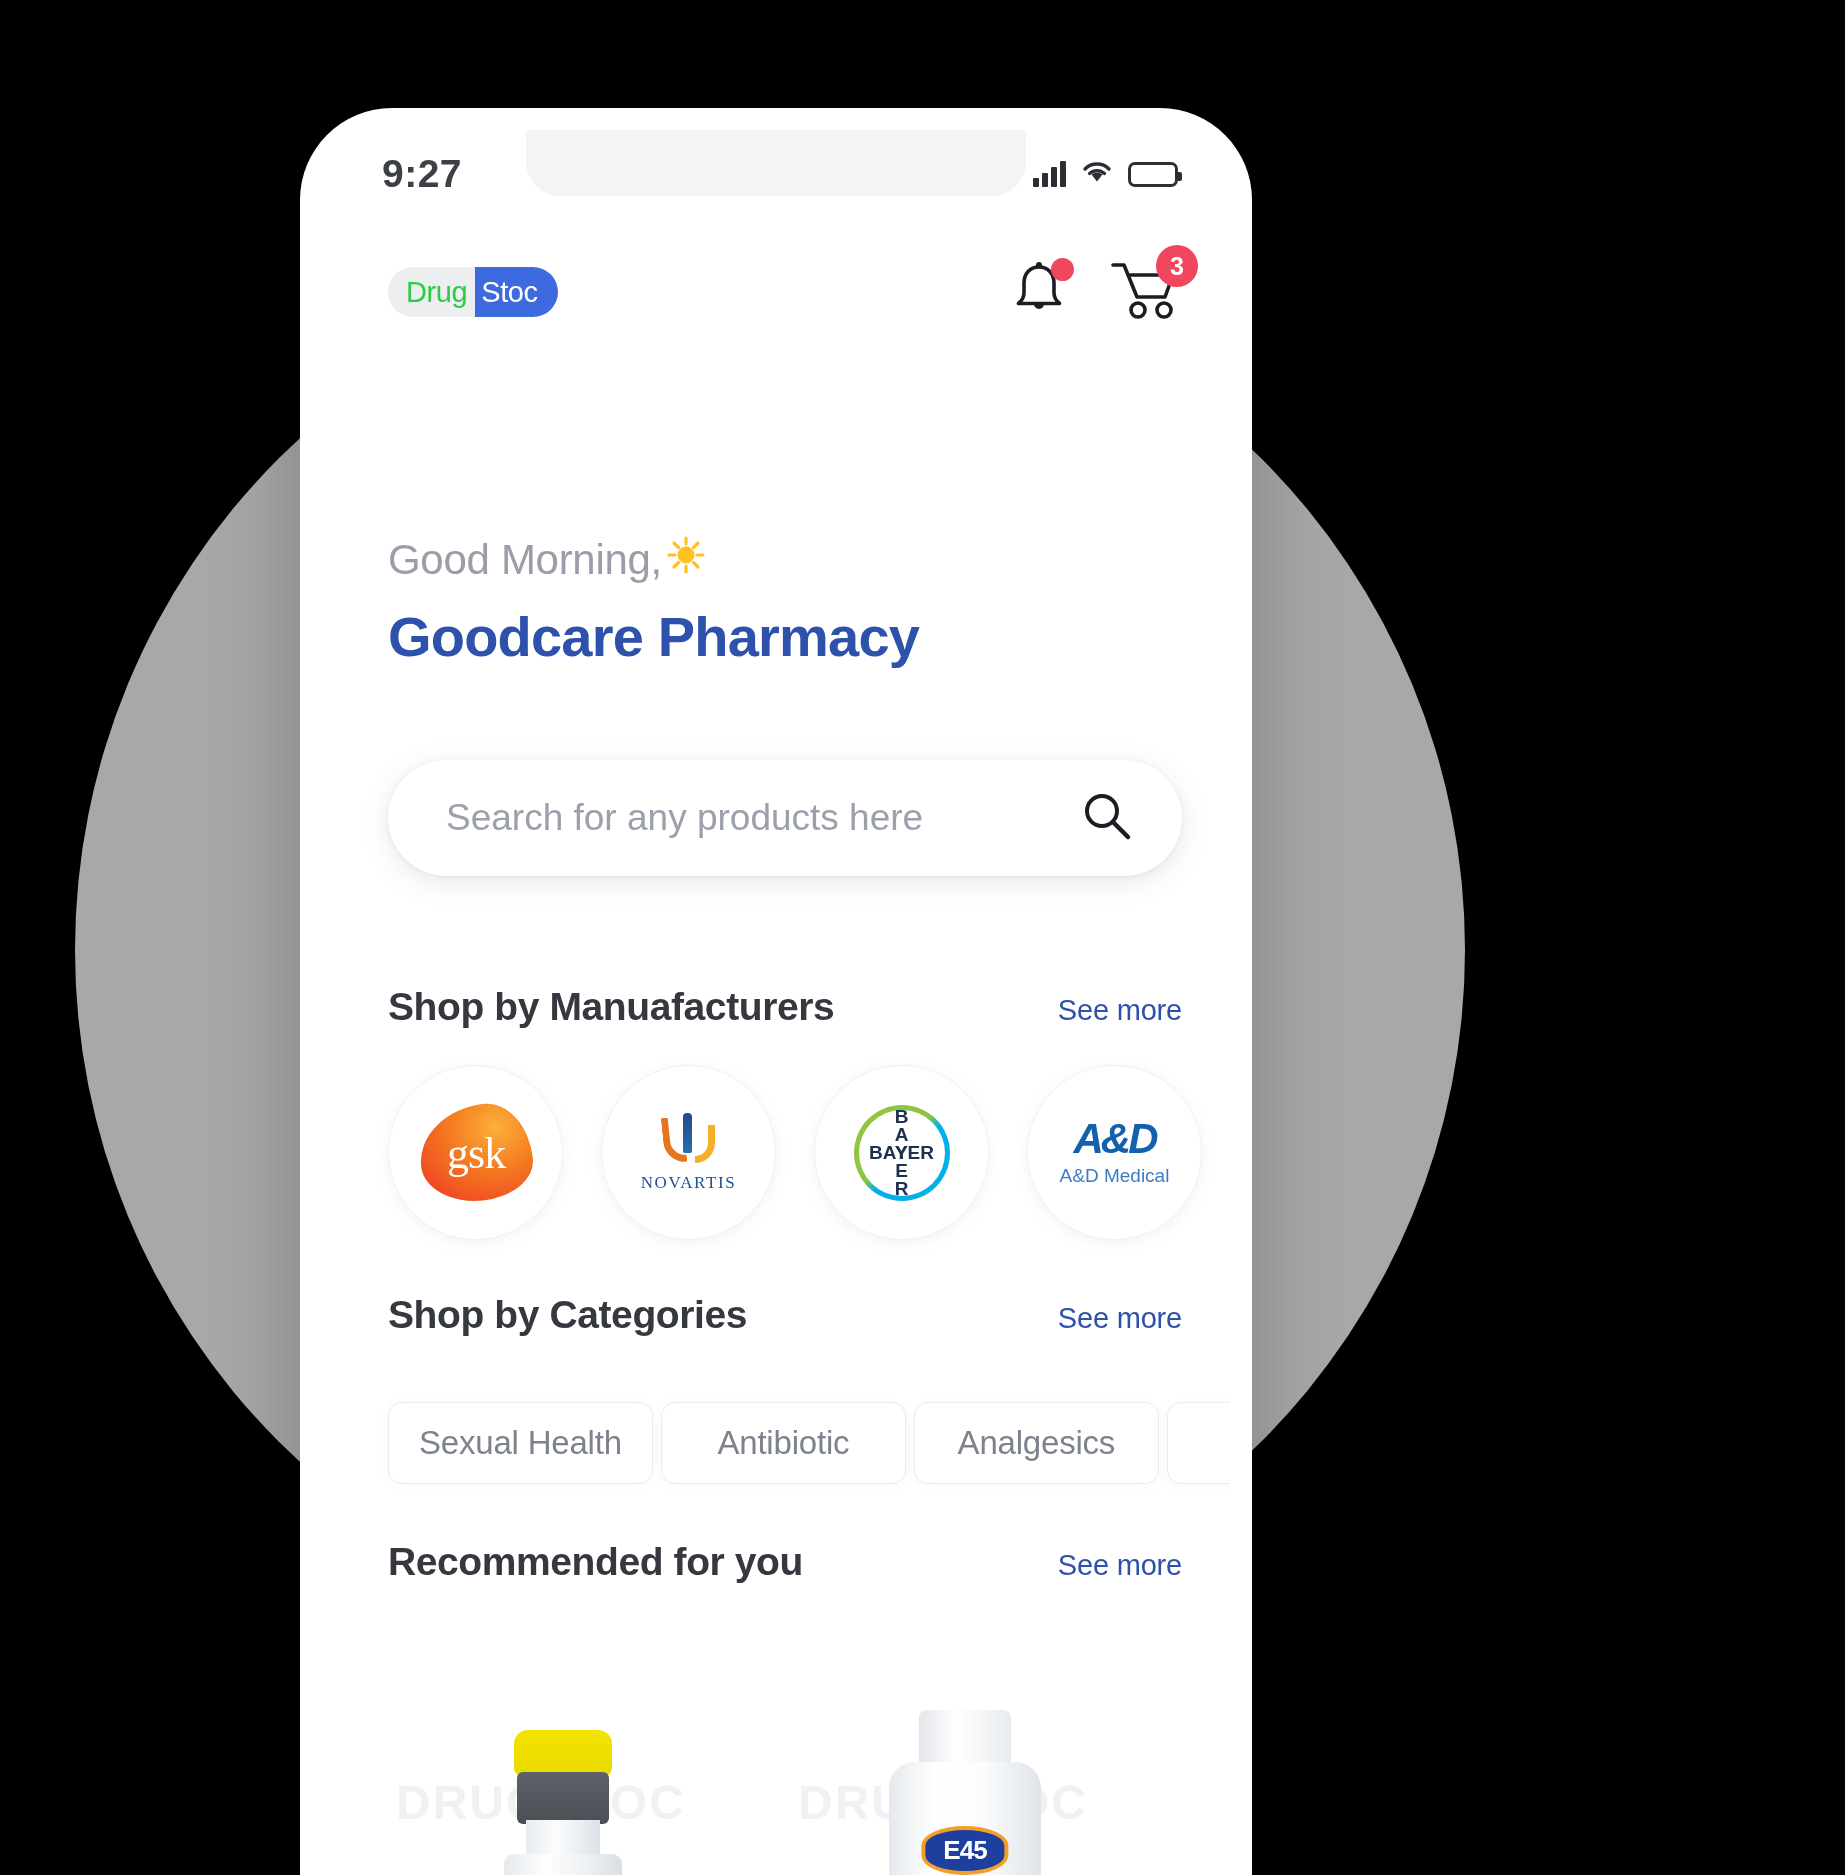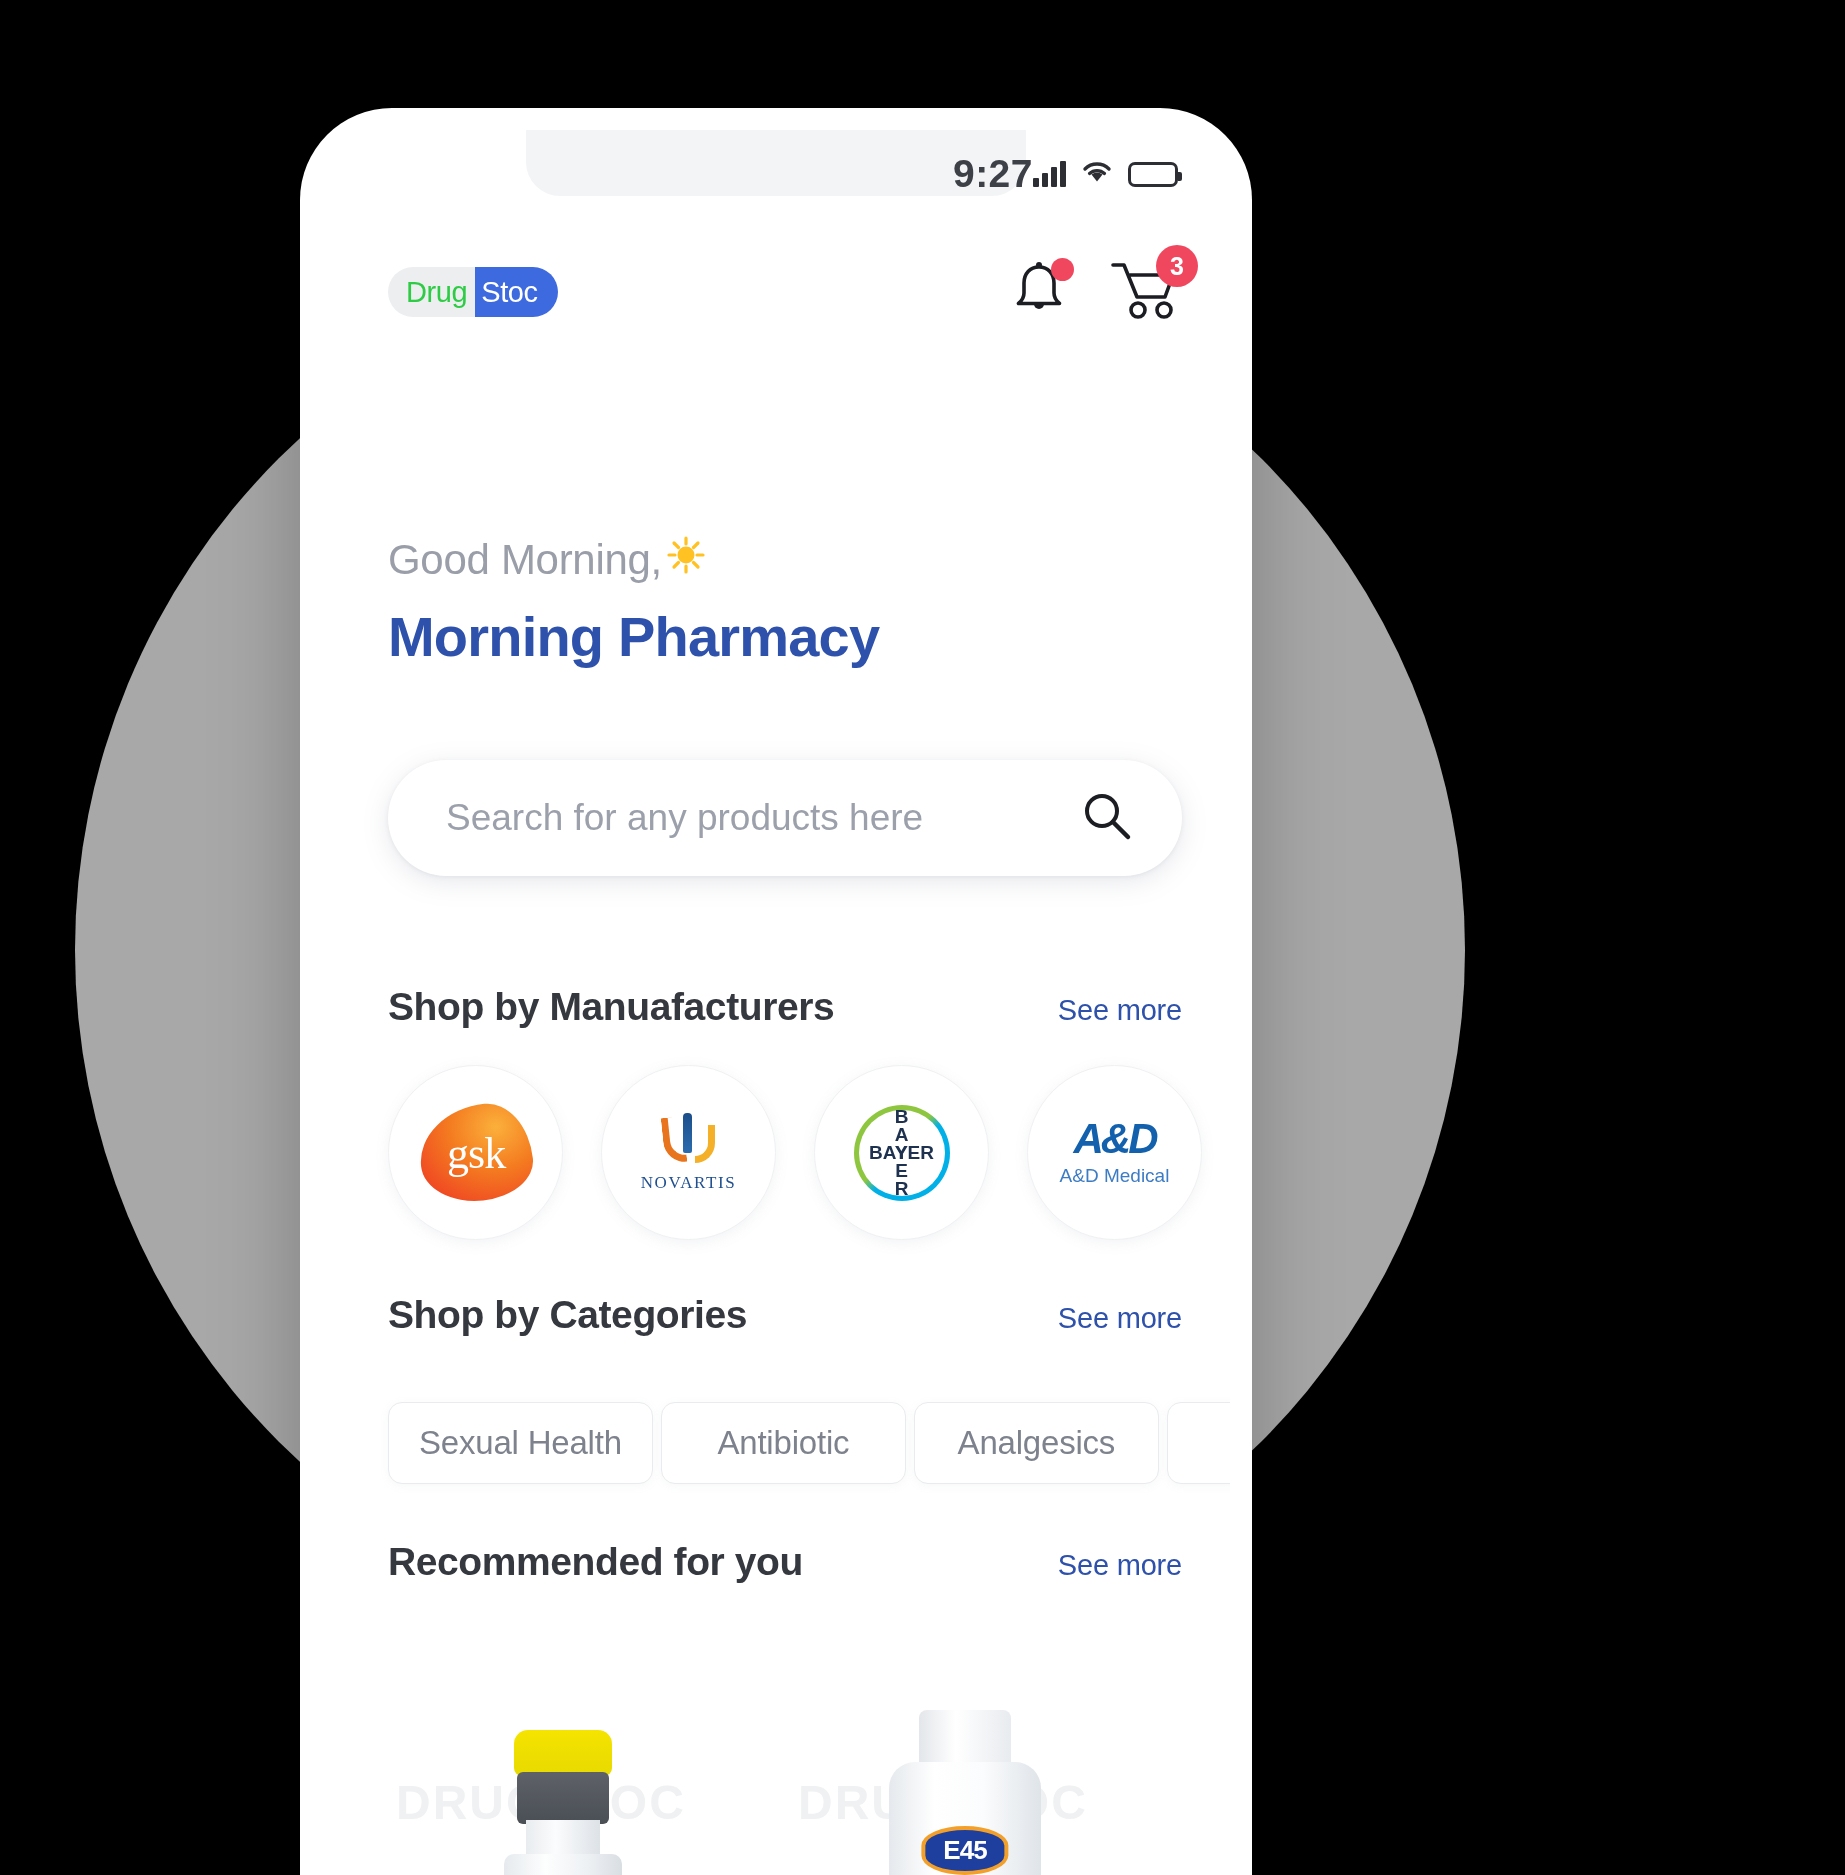--- a/index.html
+++ b/index.html
@@ -66,22 +66,23 @@
 
   
   #status-bar {
     position: absolute;
     top: 0;
     left: 0;
     right: 0;
     height: 88px;
     display: flex;
     align-items: center;
-    justify-content: flex-end;
+    justify-content: space-between;
     padding: 0 52px 0 60px;
+    gap: 10px;
   }
   #status-time {
     font-size: 39px;
     font-weight: bold;
     color: #3e4047;
     letter-spacing: 0.5px;
   }
   #status-icons {
     display: flex;
     align-items: center;
@@ -535,21 +536,21 @@
               <line x1="3" y1="20" x2="9" y2="20"></line>
               <line x1="31" y1="20" x2="37" y2="20"></line>
               <line x1="8" y1="8" x2="12.5" y2="12.5"></line>
               <line x1="27.5" y1="27.5" x2="32" y2="32"></line>
               <line x1="8" y1="32" x2="12.5" y2="27.5"></line>
               <line x1="27.5" y1="12.5" x2="32" y2="8"></line>
             </g>
           </svg>
         </span>
       </div>
-      <div id="pharmacy-name">Morning Pharmacy</div>
+      <div id="pharmacy-name">Goodcare Pharmacy</div>
     </div>
 
     <div id="search-bar">
       <input id="search-input" type="text" placeholder="Search for any products here" style="">
       <span>
         <svg width="54" height="54" viewBox="0 0 54 54">
           <circle cx="22" cy="22" r="15" fill="none" stroke="#1b1d22" stroke-width="4"></circle>
           <line x1="33" y1="33" x2="48" y2="48" stroke="#1b1d22" stroke-width="4.5" stroke-linecap="round"></line>
         </svg>
       </span>

